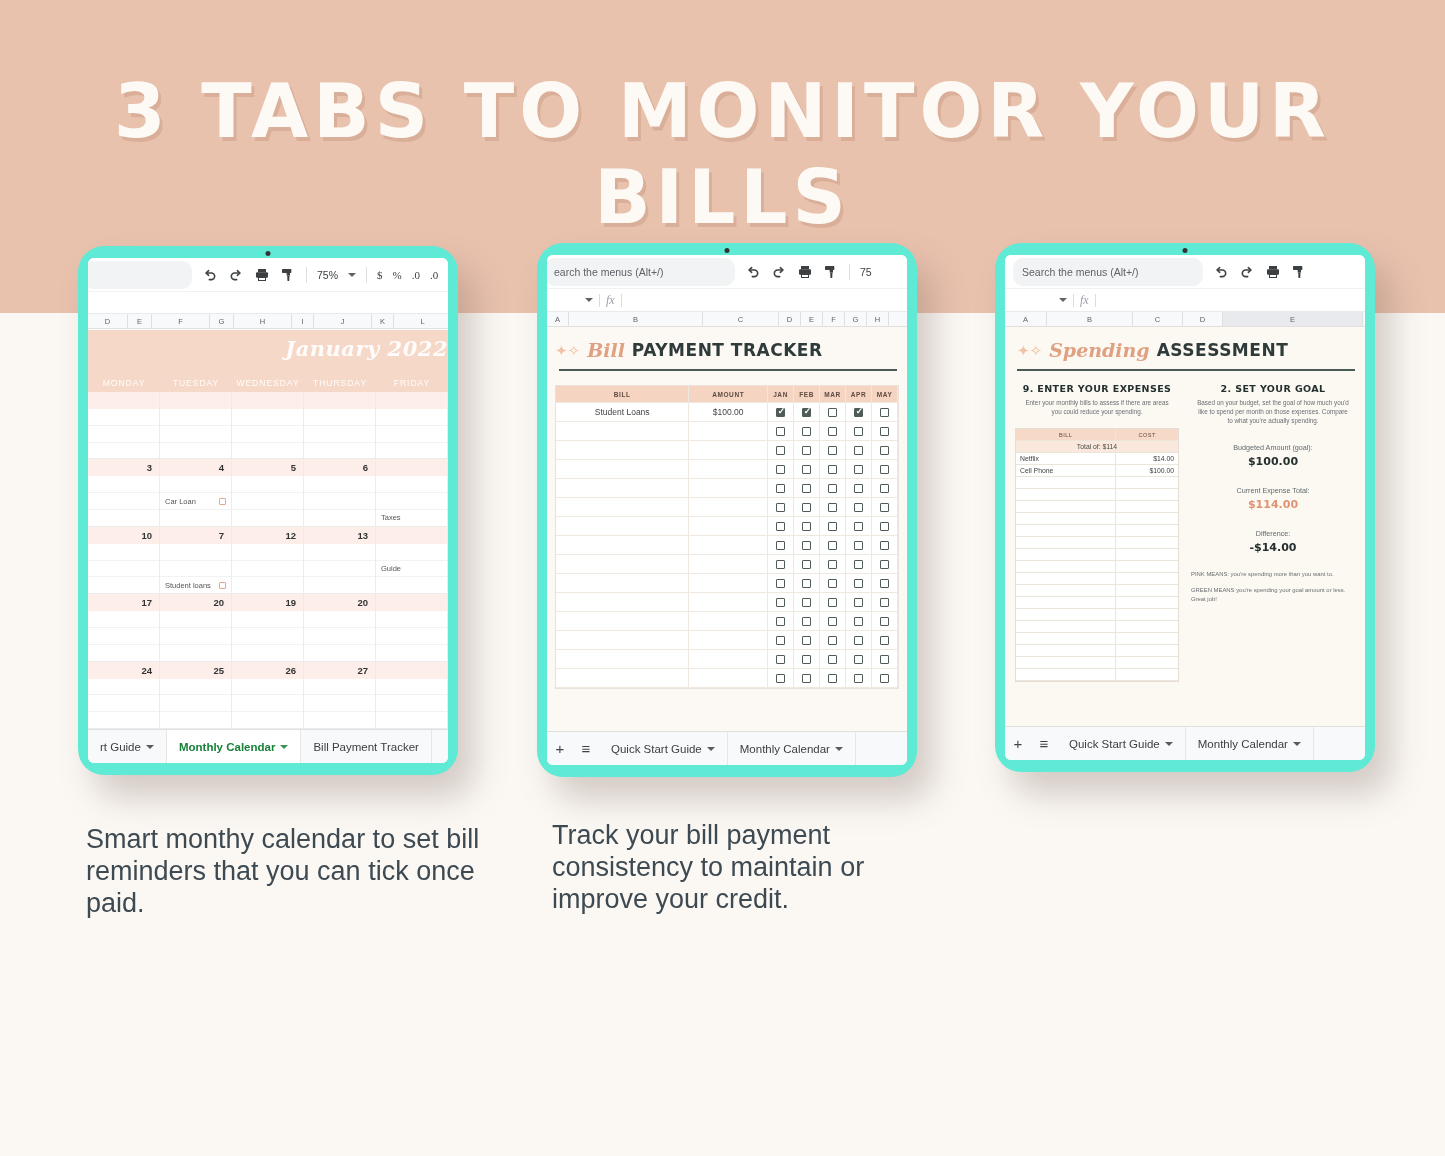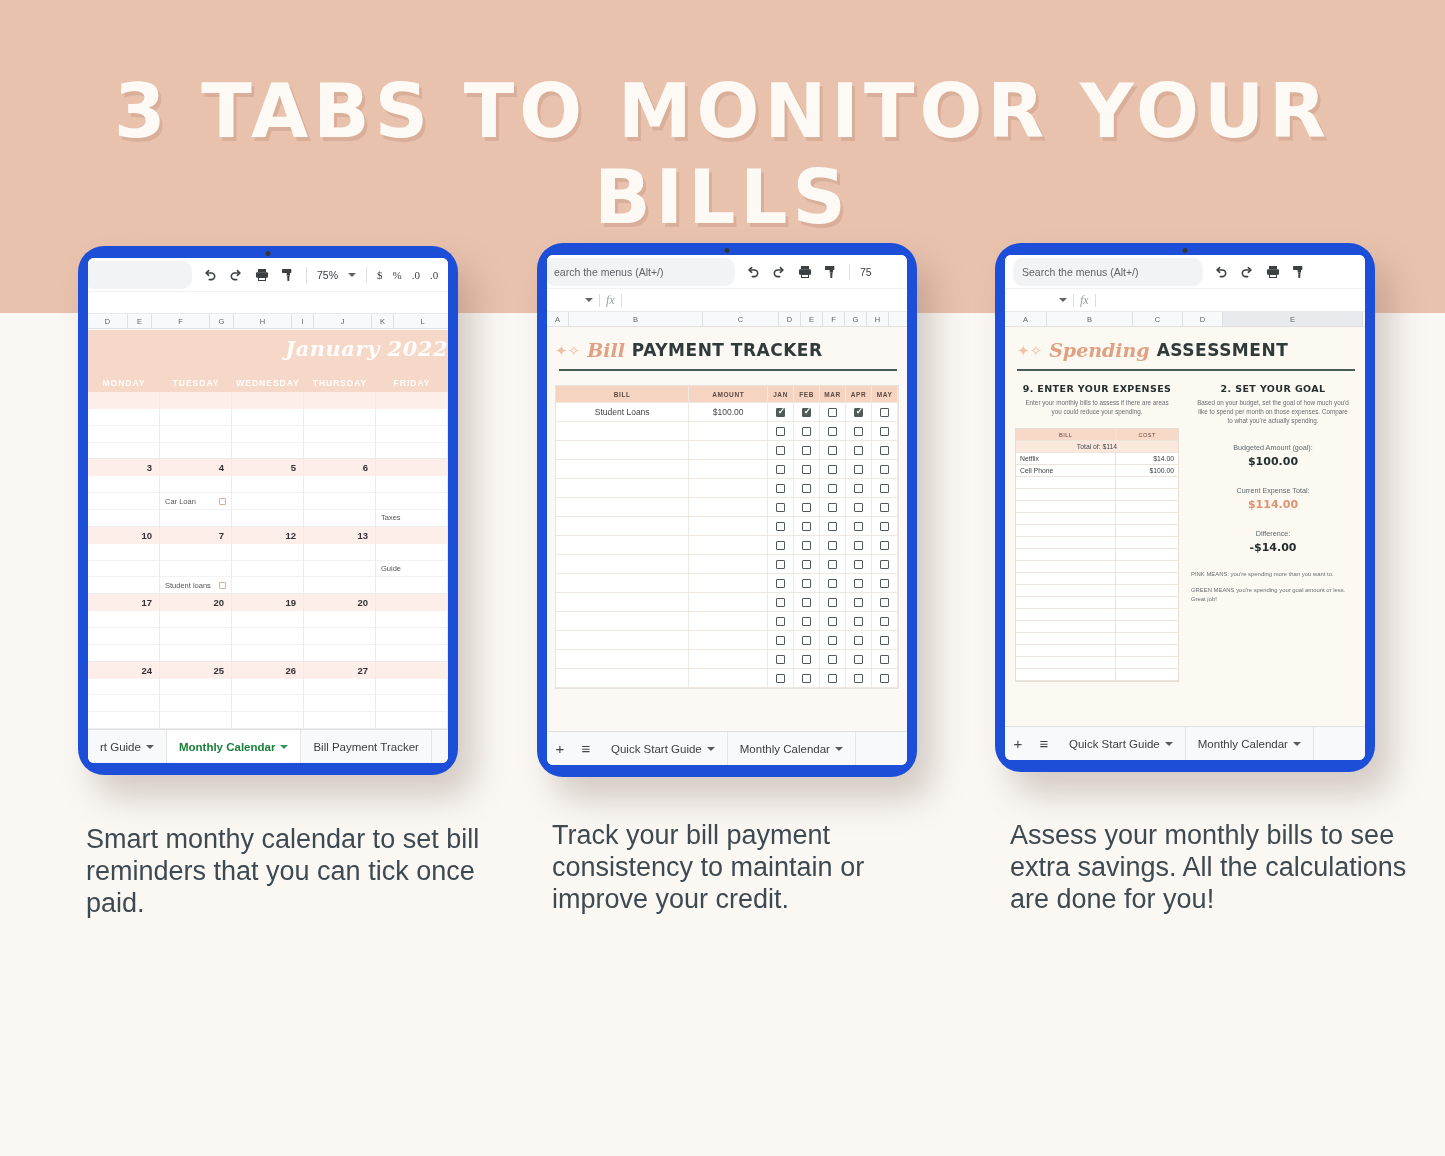--- a/index.html
+++ b/index.html
@@ -24,21 +24,21 @@
     font-size: 74px;
     letter-spacing: 5px;
     color: #fdfaf6;
     text-shadow: 3px 4px 0 rgba(190,140,115,0.35);
   }
 
   
   .tablet {
     position: absolute;
     border-radius: 26px;
-    background: #1d4ed8;
+    background: #5eead4;
     padding: 12px 10px;
     box-shadow: 16px 22px 34px rgba(120,95,85,0.30);
   }
   .tablet-screen {
     width: 100%; height: 100%;
     background: #ffffff;
     border-radius: 6px;
     overflow: hidden;
     position: relative;
   }
@@ -103,21 +103,21 @@
   .cal-body { position:absolute; left:0; right:0; top:72px; bottom:34px; background:#fff; overflow:hidden; }
   .cal-banner { height:44px; background:#f6d8c9; position:relative; }
   .cal-month {
     position:absolute; left:0; right:0; top:6px; text-align:right;
     font-family:"DejaVu Serif", serif; font-style:italic; font-weight:700;
     font-size:21px; color:#fffdfb; letter-spacing:.5px;
   }
   .cal-days { display:flex; height:18px; background:#f6d8c9; }
   .cal-day {
     flex:1; display:flex; align-items:center; justify-content:center;
-    font-size:8.5px; font-weight:700; letter-spacing:1px; color:#fffdfb;
+    font-size:8.5px; font-weight:400; letter-spacing:1px; color:#fffdfb;
   }
   .cal-grid { position:absolute; left:0; right:0; top:62px; bottom:0; display:flex; flex-direction:column; }
   .cal-week { flex:1; display:flex; flex-direction:column; }
   .cal-numrow { display:flex; height:17px; background:#fdeeea; }
   .cal-num {
     flex:1; border-right:1px solid #ececec; text-align:right; padding-right:7px;
     font-size:9.5px; font-weight:700; color:#333; display:flex; align-items:center; justify-content:flex-end;
   }
   .cal-cells { flex:1; display:flex; }
   .cal-cell { flex:1; border-right:1px solid #ececec; border-bottom:1px solid #ececec;
@@ -1020,15 +1020,14 @@
           <span>Monthly Calendar</span>
           <span class="tabcaret"></span>
         </div>
       </div>
 
     </div>
   </div>
 
   <div class="caption" id="cap1">Smart monthy calendar to set bill reminders that you can tick once paid.</div>
   <div class="caption" id="cap2">Track your bill payment consistency to maintain or improve your credit.</div>
-  <div class="caption" id="cap3">Assess your monthly bills to see extra savings. All the calculations are done for you!</div>
 
 </div>
 
 </body></html>

